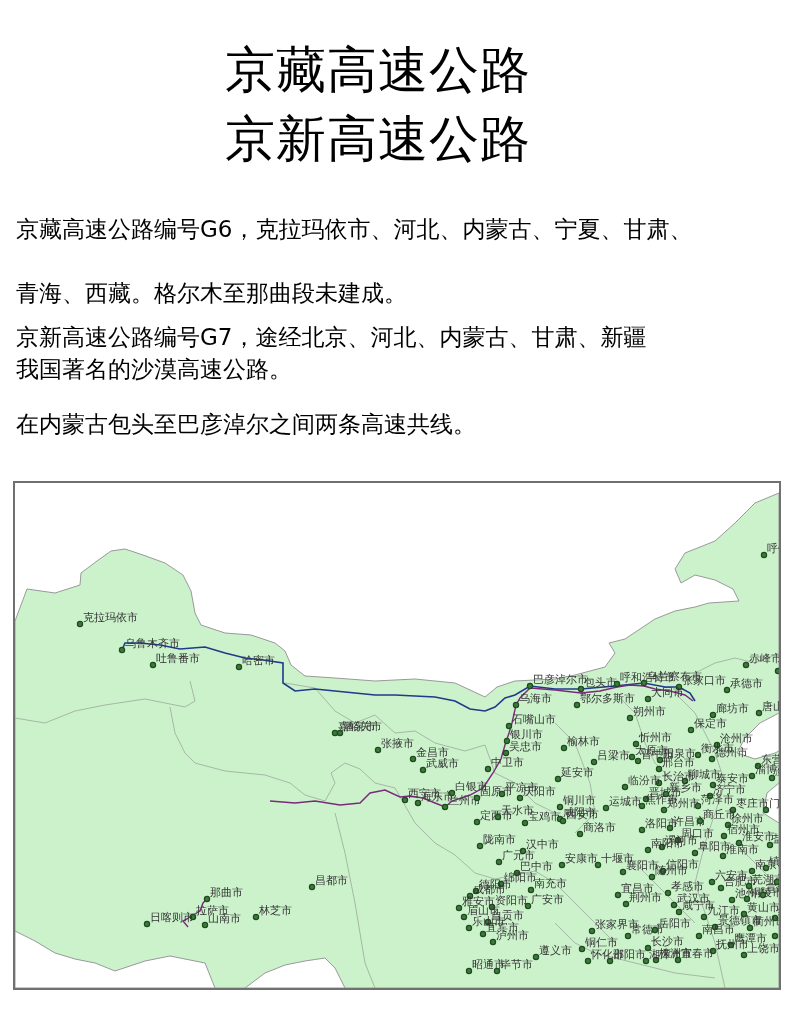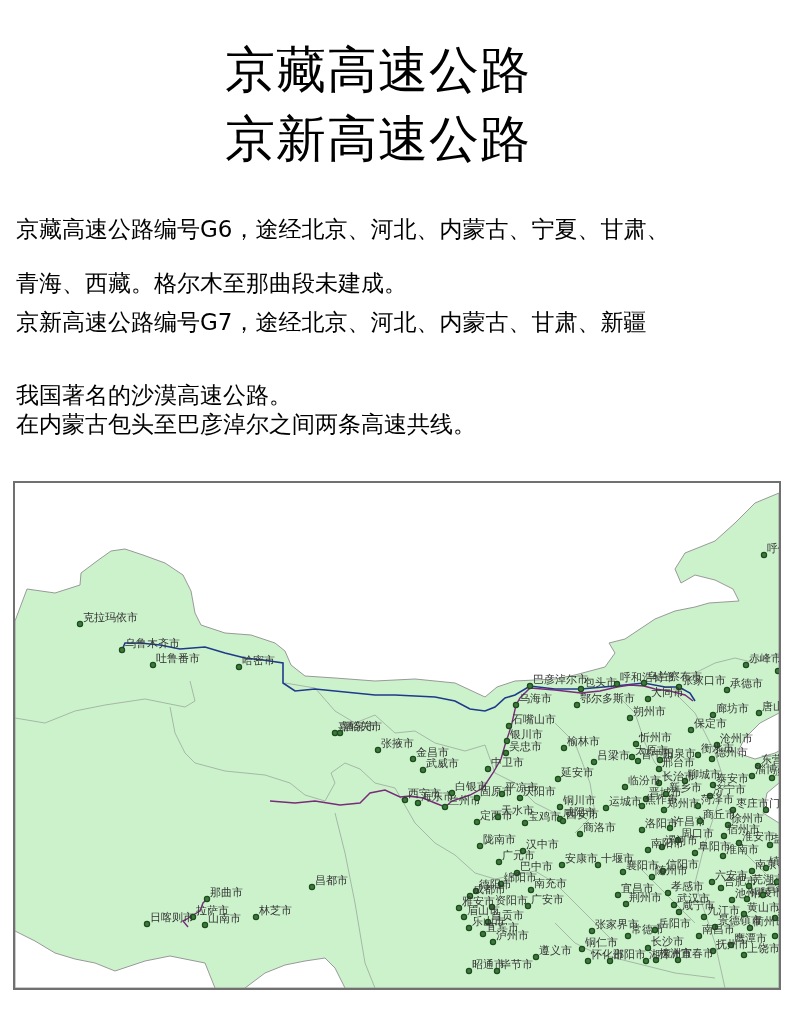--- a/index.html
+++ b/index.html
@@ -17,24 +17,24 @@
 </style>
 </head>
 <body>
 
 <div>
   <div class="title t1">京藏高速公路</div>
   <div class="title t2">京新高速公路</div>
 </div>
 
 <div>
-  <div class="desc" style="top:214px">京藏高速公路编号G6，途经北京、河北、内蒙古、宁夏、甘肃、</div>
-  <div class="desc" style="top:268px">青海、西藏。格尔木至那曲段未建成。</div>
-  <div class="desc" style="top:307px">京新高速公路编号G7，途经北京、河北、内蒙古、甘肃、新疆</div>
-  <div class="desc" style="top:380px">我国著名的沙漠高速公路。</div>
+  <div class="desc" style="top:214px">京藏高速公路编号G6，克拉玛依市、河北、内蒙古、宁夏、甘肃、</div>
+  <div class="desc" style="top:278px">青海、西藏。格尔木至那曲段未建成。</div>
+  <div class="desc" style="top:322px">京新高速公路编号G7，途经北京、河北、内蒙古、甘肃、新疆</div>
+  <div class="desc" style="top:354px">我国著名的沙漠高速公路。</div>
   <div class="desc" style="top:409px">在内蒙古包头至巴彦淖尔之间两条高速共线。</div>
 </div>
 
 <div class="map-frame">
   <svg width="764" height="505" viewBox="0 0 764 505">
 
     <path fill="#ccf2cc" stroke="#999" stroke-width="1" d="M0,138 L12,106 L40,110 L65,102 L66,90 L82,78 L96,68 L110,66 L128,72 L150,80 L168,92 L176,108 L180,130 L186,142 L210,150 L236,152 L260,160 L270,168 L276,182 L290,193 L320,195 L360,198 L400,196 L440,200 L470,214 L482,204 L500,198 L540,196 L560,192 L590,184 L600,170 L594,160 L610,156 L640,136 L660,128 L680,124 L694,120 L724,118 L718,106 L700,97 L680,92 L666,100 L660,86 L670,70 L700,58 L720,40 L740,20 L764,10 L764,505 L0,505 Z"></path>
 
     <path fill="#ffffff" stroke="#999" stroke-width="1" d="M764,230 L745,240 L730,255 L722,270 L740,276 L760,270 L764,268 Z"></path>
     <path fill="#ffffff" stroke="#999" stroke-width="1" d="M764,300 L752,310 L748,330 L764,340 Z"></path>

